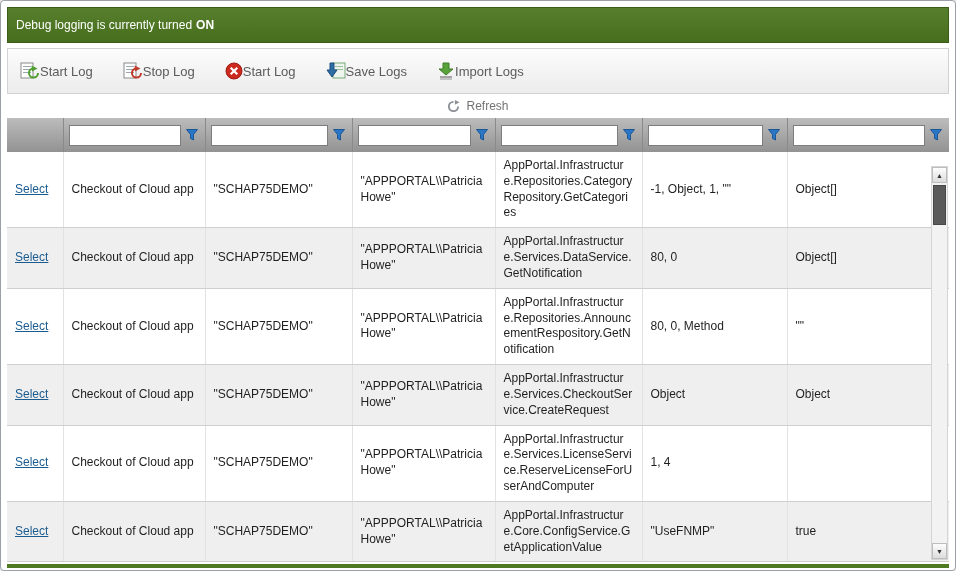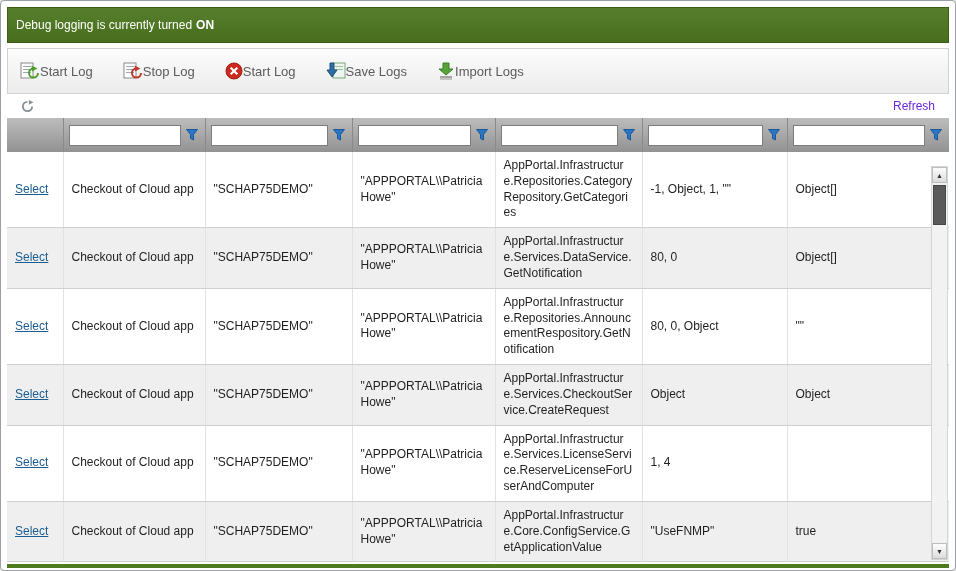--- a/index.html
+++ b/index.html
@@ -41,23 +41,23 @@
   .tbtn {
     display:flex; align-items:center; gap:0;
     color:#5b5b5b; font-size:13px;
     cursor:pointer; user-select:none;
   }
   .tbtn .ticon { display:flex; align-items:center; }
 
   
   .refreshbar {
     height:24px;
-    display:flex; align-items:center; justify-content:space-between;
+    display:flex; align-items:center; justify-content:center;
     padding:0 14px; gap:6px;
-    color:#6d28d9; font-size:12px;
+    color:#737373; font-size:12px;
   }
   .refreshbar .rlabel { cursor:pointer; }
 
   
   table.grid {
     width:100%;
     border-collapse:collapse;
     table-layout:fixed;
     font-size:12px;
   }
@@ -332,21 +332,21 @@
         <td class="method">AppPortal.Infrastructure.Services.DataService.GetNotification</td>
         <td class="args">80, 0</td>
         <td class="ret">Object[]</td>
       </tr>
       <tr>
         <td><a class="sel">Select</a></td>
         <td class="subject">Checkout of Cloud app</td>
         <td class="machine">"SCHAP75DEMO"</td>
         <td class="user">"APPPORTAL\\PatriciaHowe"</td>
         <td class="method">AppPortal.Infrastructure.Repositories.AnnouncementRespository.GetNotification</td>
-        <td class="args">80, 0, Object</td>
+        <td class="args">80, 0, Method</td>
         <td class="ret">""</td>
       </tr>
       <tr class="alt">
         <td><a class="sel">Select</a></td>
         <td class="subject">Checkout of Cloud app</td>
         <td class="machine">"SCHAP75DEMO"</td>
         <td class="user">"APPPORTAL\\PatriciaHowe"</td>
         <td class="method">AppPortal.Infrastructure.Services.CheckoutService.CreateRequest</td>
         <td class="args">Object</td>
         <td class="ret">Object</td>

